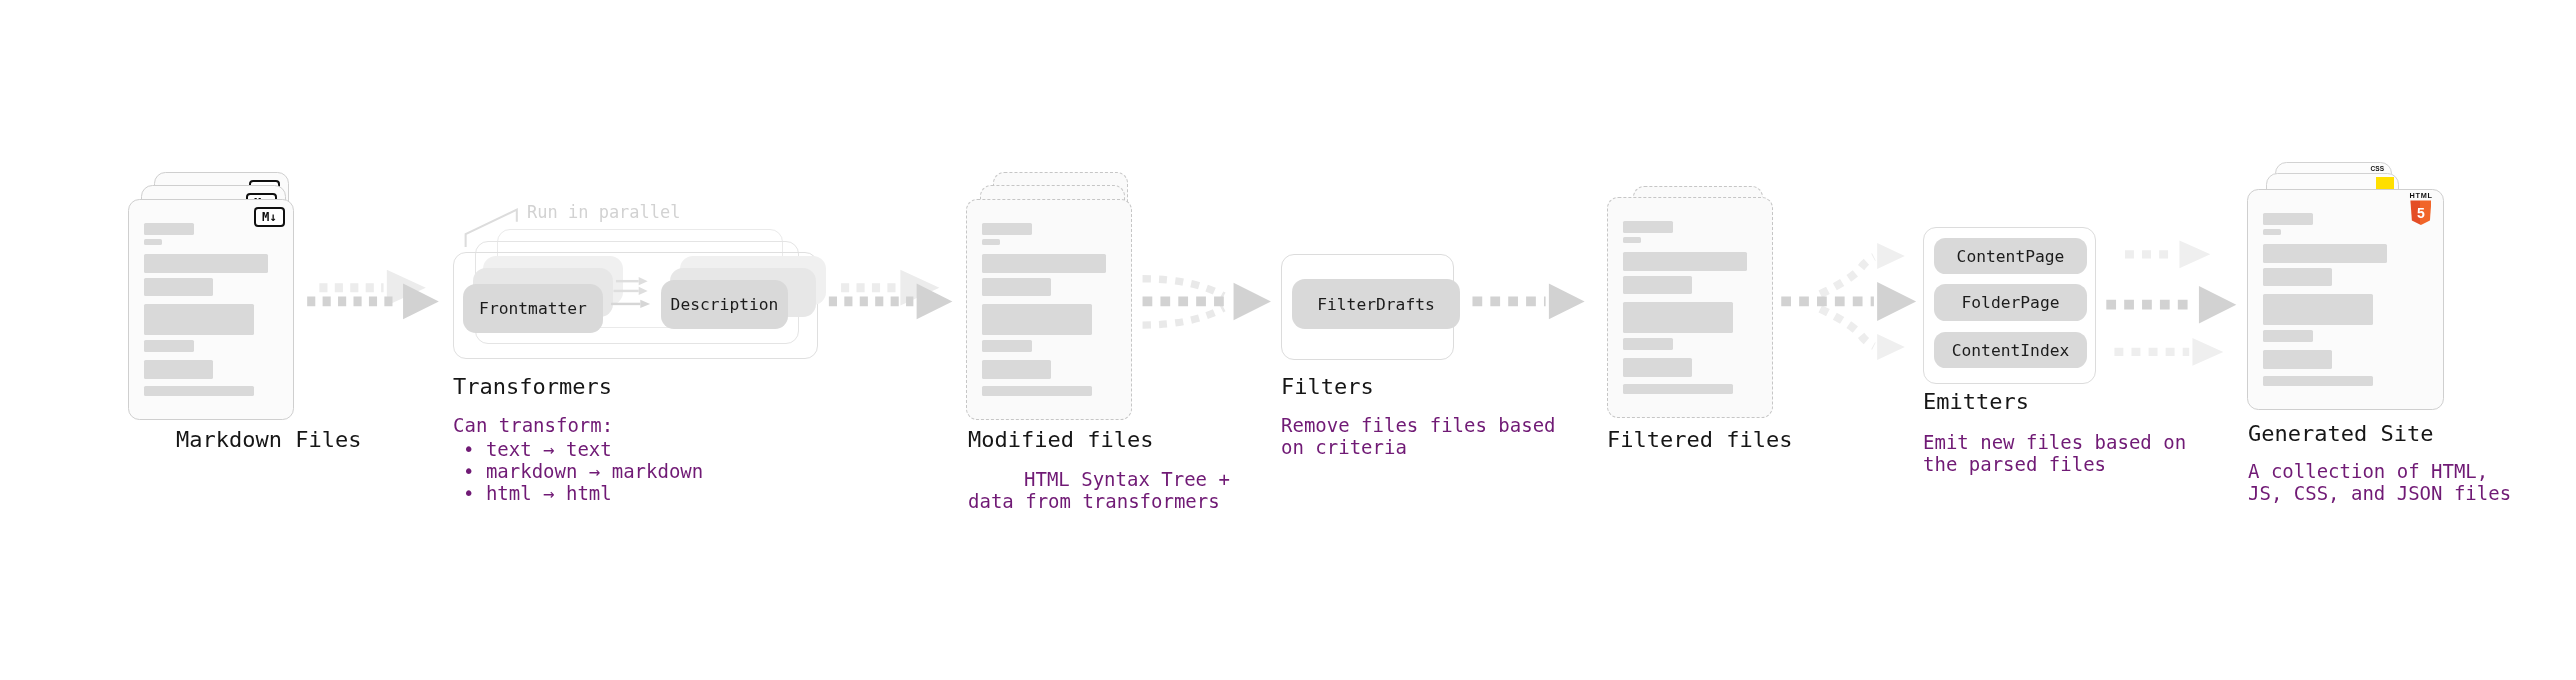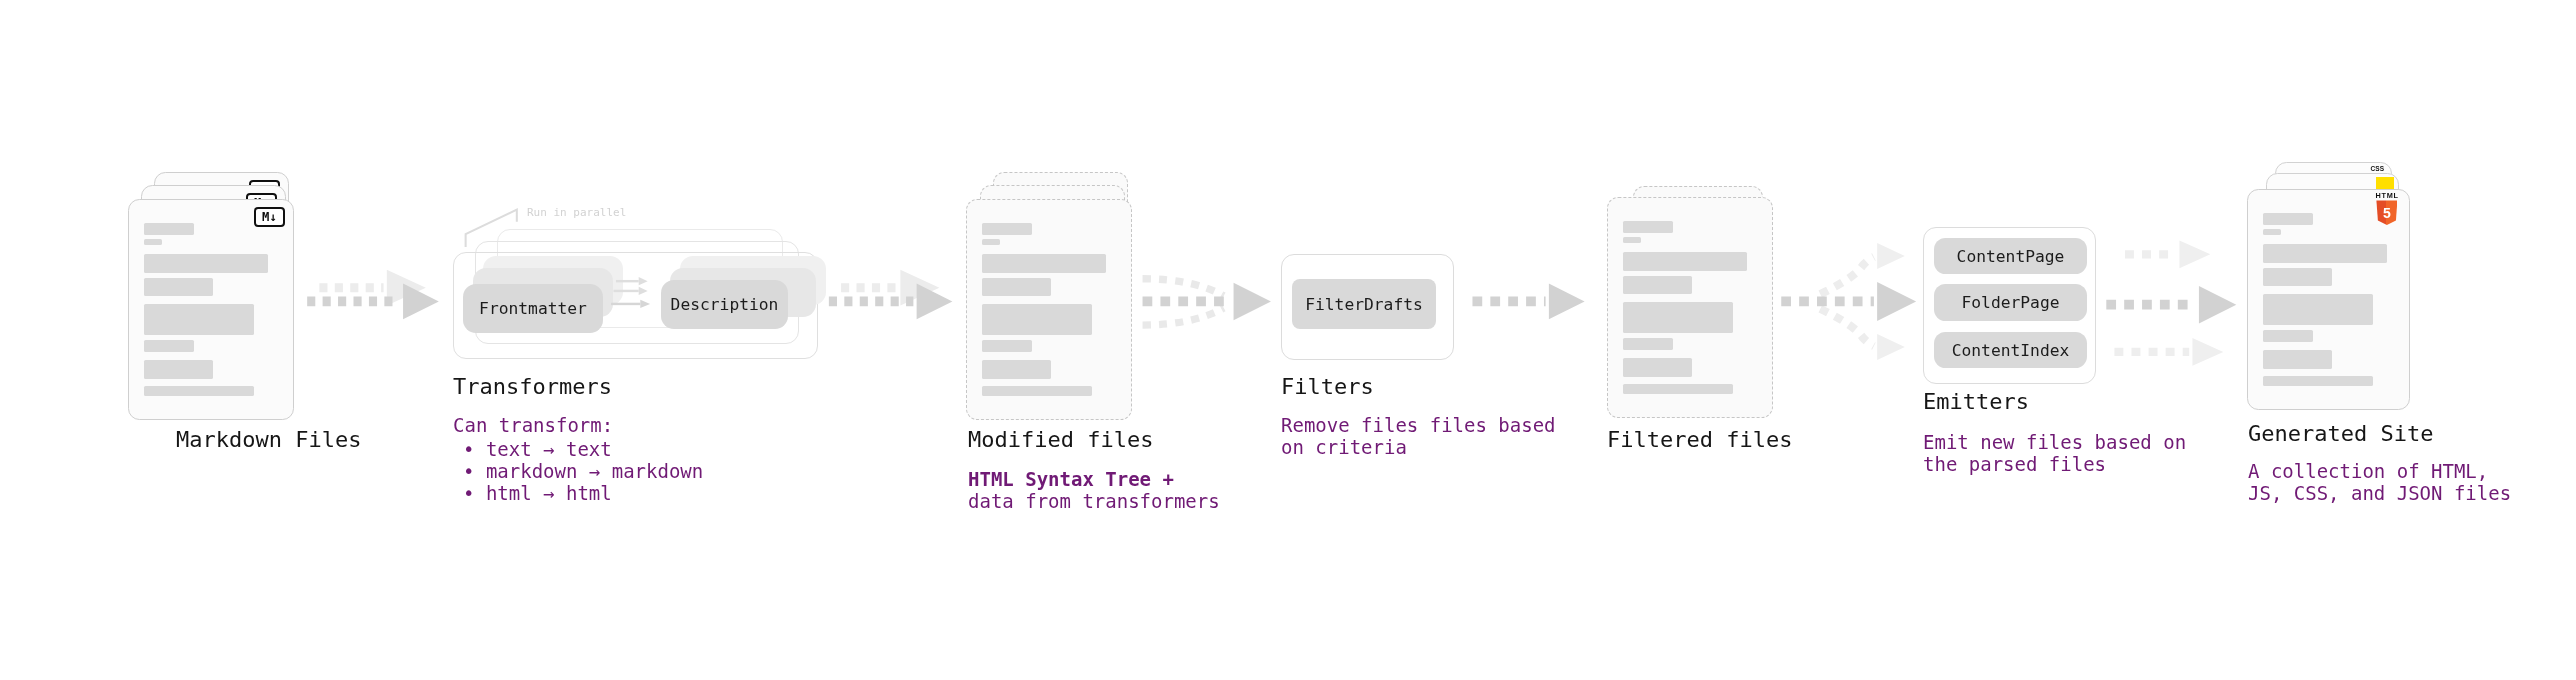--- a/index.html
+++ b/index.html
@@ -39,21 +39,21 @@
   .container-box{position:absolute;border:1.6px solid #dcdcdc;border-radius:13px;background:#ffffff;
                  box-sizing:border-box;}
   .container-outline{position:absolute;border:1.6px solid #dfdfdf;border-radius:13px;
                      background:transparent;box-sizing:border-box;}
   .container-outline.g1{border-color:#e4e4e4;}
   .container-outline.g2{border-color:#eaeaea;}
 
   
   .stage-label{position:absolute;font-size:22px;line-height:24.4px;color:#161616;white-space:pre;}
   .stage-note{position:absolute;font-size:19px;line-height:22px;color:#701a75;white-space:pre;}
-  .annotation{position:absolute;font-size:11px;line-height:19.5px;color:#d2d2d2;white-space:pre;}
+  .annotation{position:absolute;font-size:17px;line-height:19.5px;color:#d2d2d2;white-space:pre;}
 
   
   .css-badge{position:absolute;left:94px;top:3.3px;width:14.6px;text-align:center;}
   .css-badge .css-txt{font-family:"Liberation Sans",sans-serif;font-weight:bold;font-size:6.5px;
                       line-height:6.5px;color:#101010;display:block;}
   .css-badge .css-bar{display:block;width:14.6px;height:3.3px;margin-top:0.8px;}
   .js-badge{position:absolute;left:109px;top:3.3px;width:18px;height:13px;}
   .html5-badge{position:absolute;right:10.6px;top:1.6px;width:23px;text-align:center;}
   .html5-badge .html-txt{font-family:"Liberation Sans",sans-serif;font-weight:bold;font-size:7.3px;
                          line-height:8.1px;color:#101010;display:block;letter-spacing:0.8px;}
@@ -121,25 +121,25 @@
         <i class="bar b3"></i>
         <i class="bar b4"></i>
         <i class="bar b5"></i>
         <i class="bar b6"></i>
         <i class="bar b7"></i>
         <i class="bar b8"></i>
       </div>
     </div>
   </div>
   <div class="stage-label" style="left:968px;top:428px;">Modified files</div>
-  <div class="stage-note" style="left:968px;top:468px;font-weight:bold;">HTML Syntax Tree +</div>
+  <div class="stage-note" style="left:1024px;top:468px;">HTML Syntax Tree +</div>
   <div class="stage-note" style="left:968px;top:490px;">data from transformers</div>
 
   <div class="container-box" style="left:1281px;top:254px;width:173px;height:106px;"></div>
-  <div class="chip" style="left:1292px;top:279px;width:144px;height:50px;border-radius:8px;">FilterDrafts</div>
+  <div class="chip" style="left:1292px;top:279px;width:168px;height:50px;">FilterDrafts</div>
   <div class="stage-label" style="left:1281px;top:375px;">Filters</div>
   <div class="stage-note" style="left:1281px;top:414px;">Remove files files based</div>
   <div class="stage-note" style="left:1281px;top:436px;">on criteria</div>
 
   <div>
     <div class="backcard dashed" style="left:1633px;top:186px;width:130px;height:52px;"></div>
     <div class="doc dashed" style="left:1607px;top:197px;">
       <div class="bars">
         <i class="bar b1"></i>
         <i class="bar b2"></i>
@@ -165,21 +165,21 @@
   <div>
     <div class="backcard" style="left:2275px;top:162px;width:117px;height:54px;background:#fcfcfc;border-color:#d2d2d2;">
       <div class="css-badge">
         <span class="css-txt">CSS</span>
         <span class="css-bar" style="background: rgb(43, 107, 243);"></span>
       </div>
     </div>
     <div class="backcard" style="left:2266px;top:173px;width:133px;height:65px;background:#fcfcfc;border-color:#d2d2d2;">
       <div class="js-badge" style="background: rgb(255, 223, 0);"></div>
     </div>
-    <div class="doc" style="left:2247px;top:189px;width:163px;">
+    <div class="doc" style="left:2247px;top:189px;width:197px;">
       <div class="html5-badge">
         <span class="html-txt">HTML</span>
         <span class="html5-shield" style="background: linear-gradient(90deg, rgb(228, 77, 38) 50%, rgb(241, 101, 41) 50%);">5</span>
       </div>
       <div class="bars">
         <i class="bar b1"></i>
         <i class="bar b2"></i>
         <i class="bar b3"></i>
         <i class="bar b4"></i>
         <i class="bar b5"></i>

